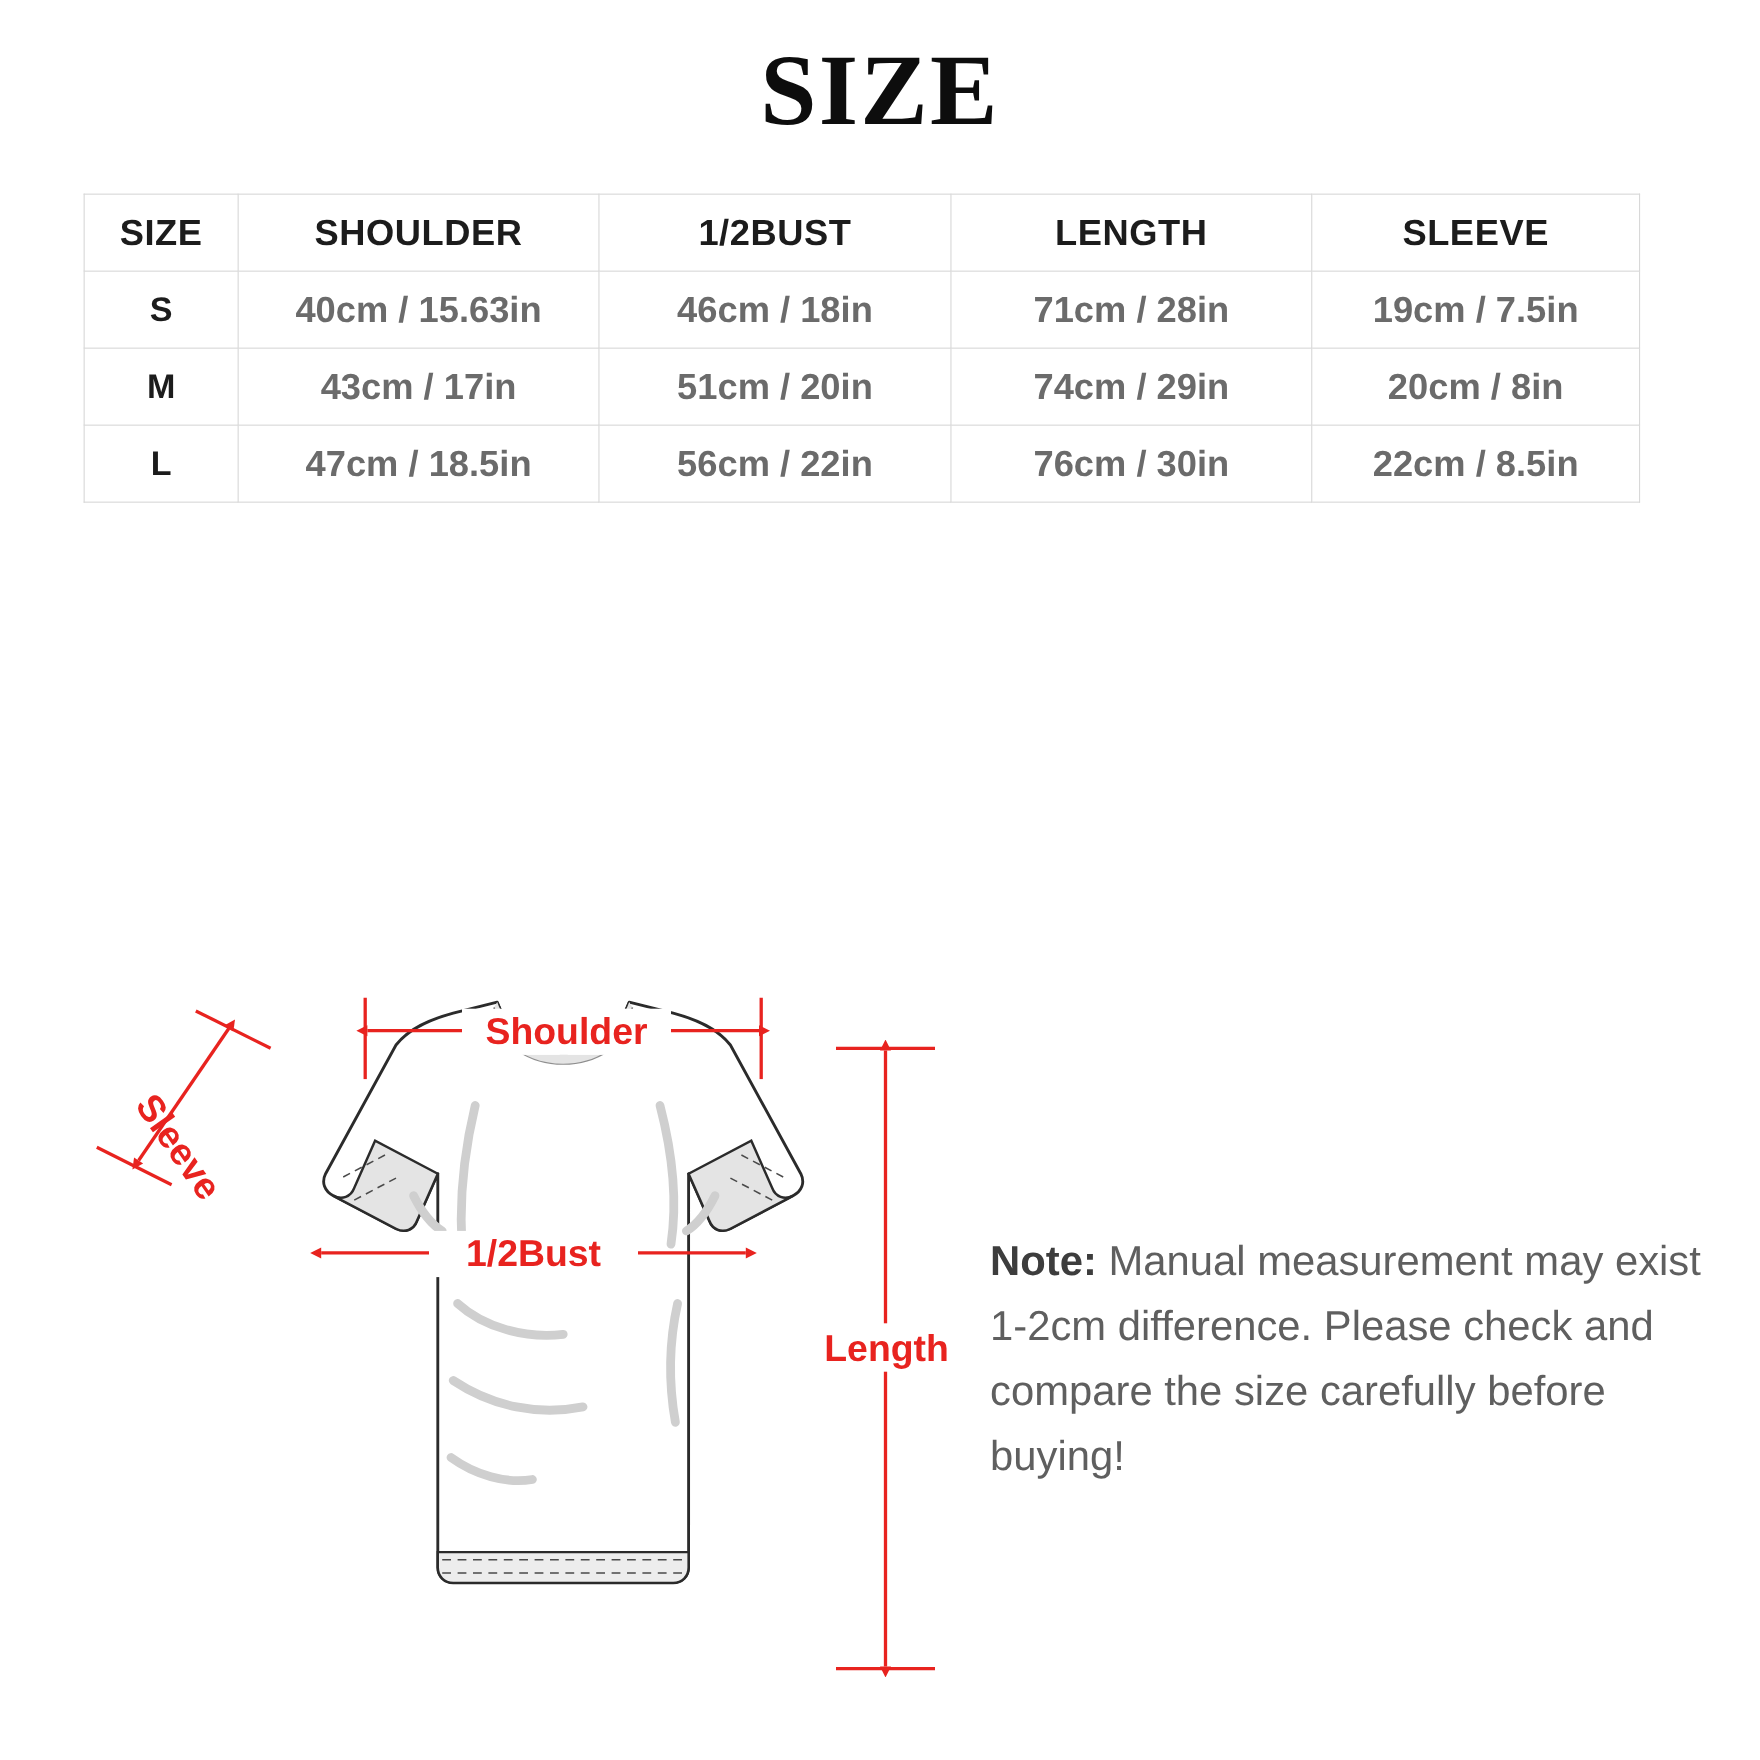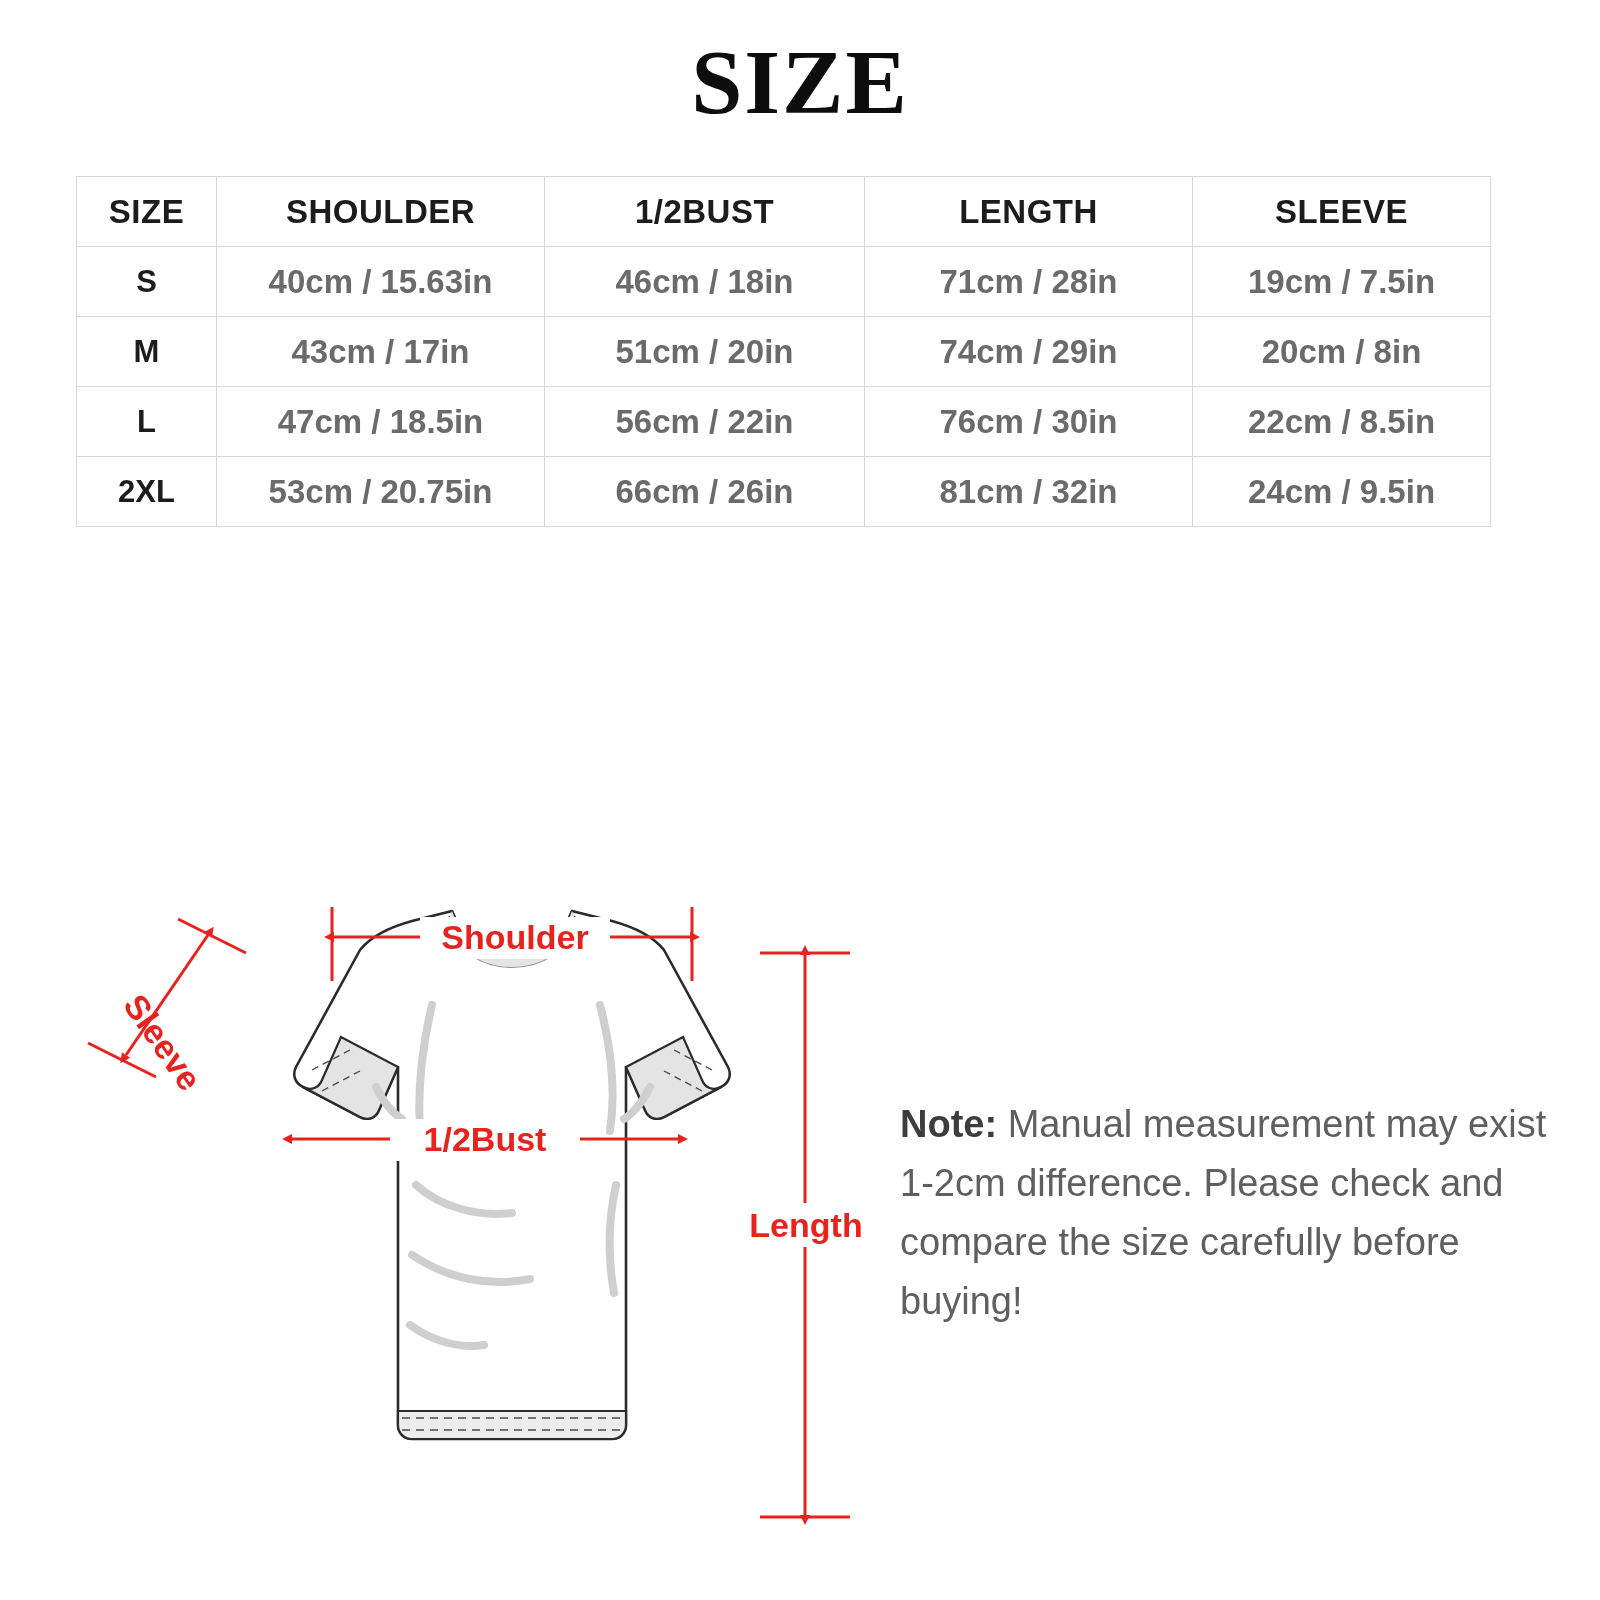--- a/index.html
+++ b/index.html
@@ -79,21 +79,21 @@
     top: 855px;
     width: 820px;
     height: 700px;
   }
   .illustration svg { display: block; }
 
   
   .note {
     position: absolute;
     left: 900px;
-    top: 1095px;
+    top: 1118px;
     width: 660px;
     font-size: 38px;
     line-height: 1.55;
     color: #5f5f5f;
   }
   .note b {
     color: #3d3d3d;
     font-weight: bold;
   }
 </style>
@@ -134,27 +134,20 @@
         <td class="val">51cm / 20in</td>
         <td class="val">74cm / 29in</td>
         <td class="val">20cm / 8in</td>
       </tr>
       <tr>
         <td class="size-col">L</td>
         <td class="val">47cm / 18.5in</td>
         <td class="val">56cm / 22in</td>
         <td class="val">76cm / 30in</td>
         <td class="val">22cm / 8.5in</td>
-      </tr>
-      <tr>
-        <td class="size-col">2XL</td>
-        <td class="val">53cm / 20.75in</td>
-        <td class="val">66cm / 26in</td>
-        <td class="val">81cm / 32in</td>
-        <td class="val">24cm / 9.5in</td>
       </tr>
     </tbody>
   </table>
 </div>
 
 <div class="illustration">
   <svg width="820" height="700" viewBox="0 0 820 700" xmlns="http://www.w3.org/2000/svg">
     <defs>
       <marker id="arrL" markerWidth="12" markerHeight="12" refX="10" refY="5" orient="auto" markerUnits="userSpaceOnUse">
         <path d="M10,0 L0,5 L10,10 z" fill="#e8231f"></path>

